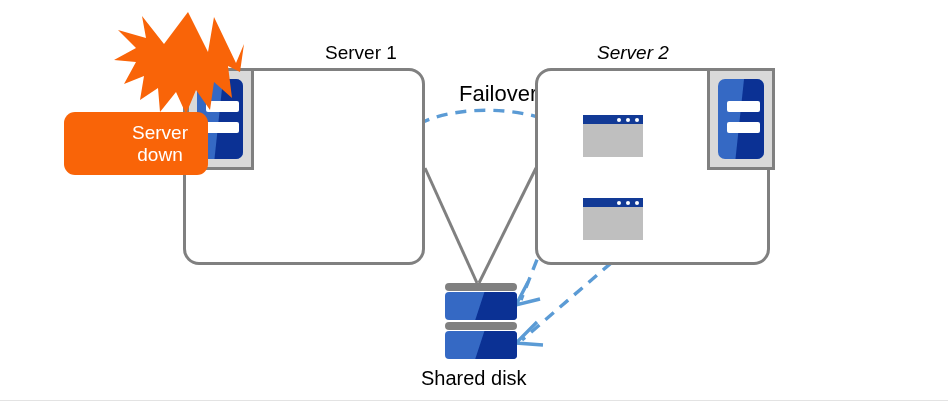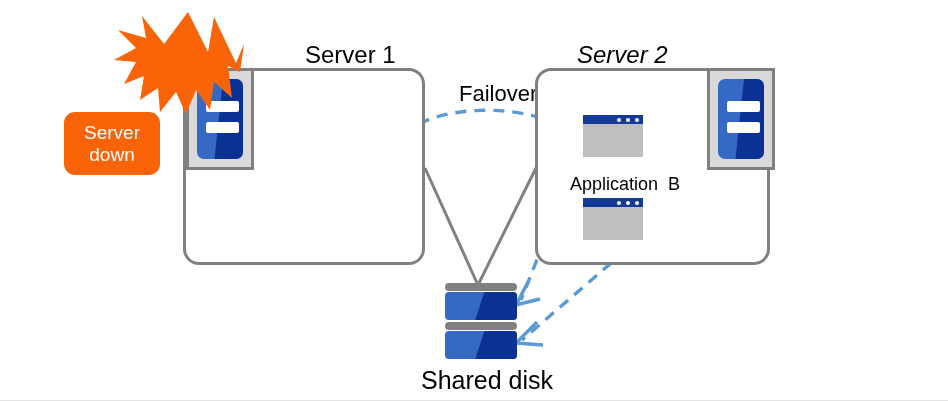--- a/index.html
+++ b/index.html
@@ -2,24 +2,24 @@
 <html><head>
 <meta charset="utf-8">
 <style>
   html,body{margin:0;padding:0;background:#ffffff;}
   body{width:948px;height:401px;overflow:hidden;
        font-family:"Liberation Sans","DejaVu Sans",sans-serif;}
   #stage{position:relative;width:948px;height:401px;background:#ffffff;}
   #stage svg.layer{position:absolute;left:0;top:0;width:948px;height:401px;}
 
   .lbl{position:absolute;color:#000000;white-space:pre;line-height:1;}
-  .lbl-server{font-size:24px;}
+  .lbl-server{font-size:19px;margin-left:20px;}
   .lbl-app{font-size:18px;}
   .lbl-failover{font-size:22px;margin-left:16px;}
-  .lbl-disk{font-size:25px;}
+  .lbl-disk{font-size:20px;}
 
   .srvbox{position:absolute;border:3px solid #808080;border-radius:16px;
           background:#ffffff;box-sizing:border-box;}
 
   .srv-icon{position:absolute;background:#d9d9d9;border:3px solid #808080;
             box-sizing:border-box;}
   .srv-icon .body{position:absolute;left:8px;top:8px;right:8px;bottom:8px;
             background:#3569c4;border-radius:7px;overflow:hidden;}
   .srv-icon .body .shade{position:absolute;right:0;top:0;width:62%;height:100%;
             background:#0b3194;
@@ -89,21 +89,20 @@
   <div class="srvbox" style="left:535px;top:68px;width:235px;height:197px;"></div>
 
 
   <div class="appwin" style="left:583px;top:115px;width:60px;height:42px;">
     <div class="tbar"></div>
     <div class="dot" style="right:22px;"></div>
     <div class="dot" style="right:13px;"></div>
     <div class="dot" style="right:4px;"></div>
   </div>
 
-  <div class="lbl lbl-app" style="left:570px;top:175px;">Application  B</div>
 
   <div class="appwin" style="left:583px;top:198px;width:60px;height:42px;">
     <div class="tbar"></div>
     <div class="dot" style="right:22px;"></div>
     <div class="dot" style="right:13px;"></div>
     <div class="dot" style="right:4px;"></div>
   </div>
 
   <div class="srv-icon" style="left:707px;top:68px;width:68px;height:102px;">
     <div class="body">
@@ -123,21 +122,21 @@
   </div>
 
   <div class="lbl lbl-disk" style="left:421px;top:368px;">Shared disk</div>
 
   <svg class="layer" viewBox="0 0 948 401" xmlns="http://www.w3.org/2000/svg">
     <polygon fill="#f96408" points="188,12 208,52 214,17 236,63 244,44 240,72 228,66 232,98 214,82 210,110
               196,90 186,114 176,92 160,112 158,88 140,100 144,76 124,84 136,62 114,60
               136,48 118,30 146,38 142,16 164,44"></polygon>
   </svg>
 
-  <div class="badge" style="left:64px;top:112px;width:96px;height:63px;">
+  <div class="badge" style="left:64px;top:112px;width:96px;height:63px;padding-left:48px;">
     <div>
       <div>Server</div>
       <div>down</div>
     </div>
   </div>
 
   <div class="footline"></div>
 </div>
 
 </body></html>

